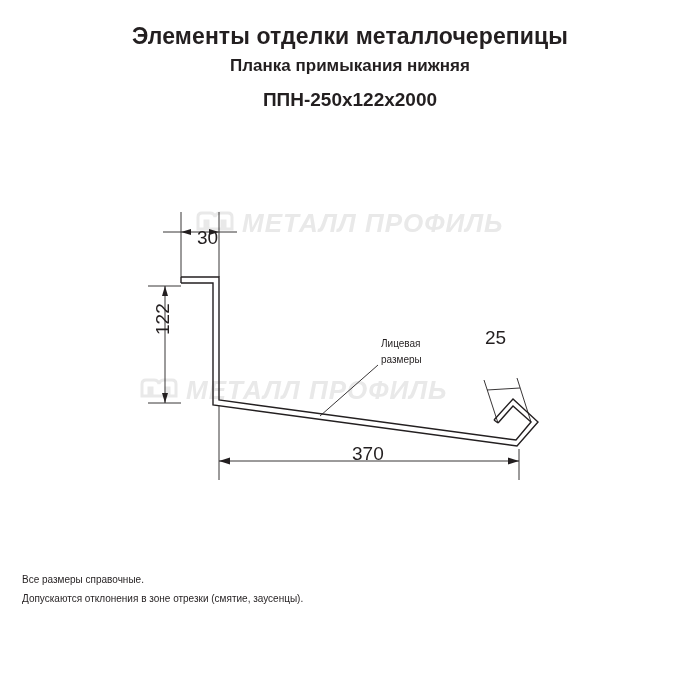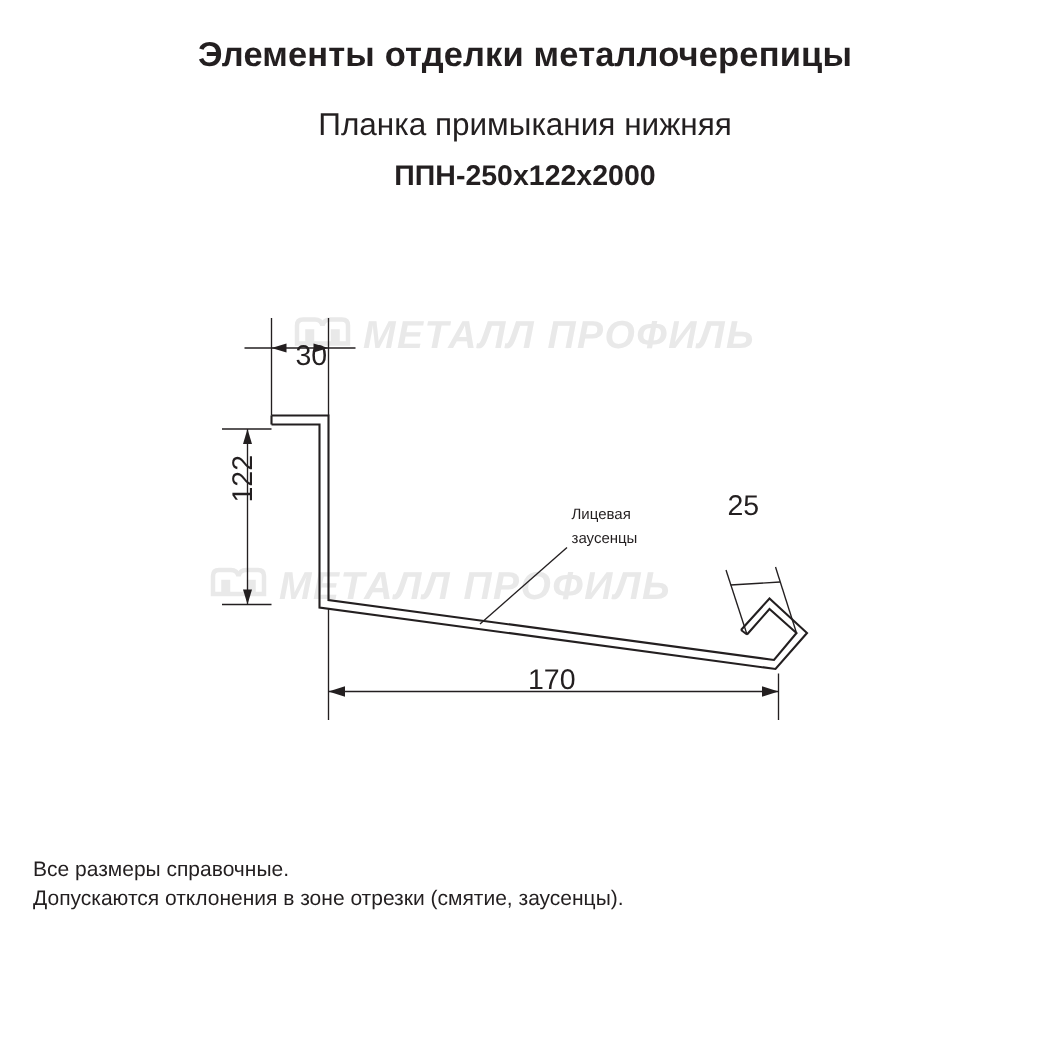--- a/index.html
+++ b/index.html
@@ -28,23 +28,23 @@
     width: 700px;
     text-align: center;
   }
   .title-main {
     font-size: 23px;
     font-weight: bold;
     letter-spacing: 0.1px;
     line-height: 28px;
   }
   .title-sub1 {
-    font-size: 21px;
-    font-weight: normal;
-    margin-top: 22px;
+    font-size: 17px;
+    font-weight: bold;
+    margin-top: 4px;
     line-height: 24px;
   }
   .title-sub2 {
     font-size: 19px;
     font-weight: bold;
     margin-top: 10px;
     line-height: 24px;
   }
   .drawing {
     position: absolute;
@@ -76,21 +76,21 @@
     display: inline-block;
     vertical-align: -3px;
     margin-right: 8px;
   }
   .wm1 { top: 58px; left: 196px; }
   .wm2 { top: 225px; left: 140px; }
   .footer {
     position: absolute;
     left: 22px;
     bottom: 16px;
-    font-size: 14px;
+    font-size: 10px;
     line-height: 19px;
     color: #231f20;
   }
   .dim-text {
     position: absolute;
     font-size: 19px;
     color: #231f20;
     white-space: nowrap;
   }
   .label-face {
@@ -175,25 +175,25 @@
 
       <g stroke="#231f20" stroke-width="0.9" fill="none">
         <line x1="320" y1="266" x2="378" y2="215"></line>
       </g>
     </svg>
   </div>
 
   <div class="dim-text" style="top:227px; left:197px;">30</div>
   <div class="dim-text" style="top:335px; left:152px; transform:rotate(-90deg); transform-origin:left top;">122</div>
   <div class="dim-text" style="top:327px; left:485px;">25</div>
-  <div class="dim-text" style="top:443px; left:352px;">170</div>
+  <div class="dim-text" style="top:443px; left:352px;">370</div>
 
   <div class="label-face" style="top:336px; left:381px;">
     <div>Лицевая</div>
-    <div>заусенцы</div>
+    <div>размеры</div>
   </div>
 
   <div class="footer">
     <div>Все размеры справочные.</div>
     <div>Допускаются отклонения в зоне отрезки (смятие, заусенцы).</div>
   </div>
 
 </div>
 
 </body></html>

